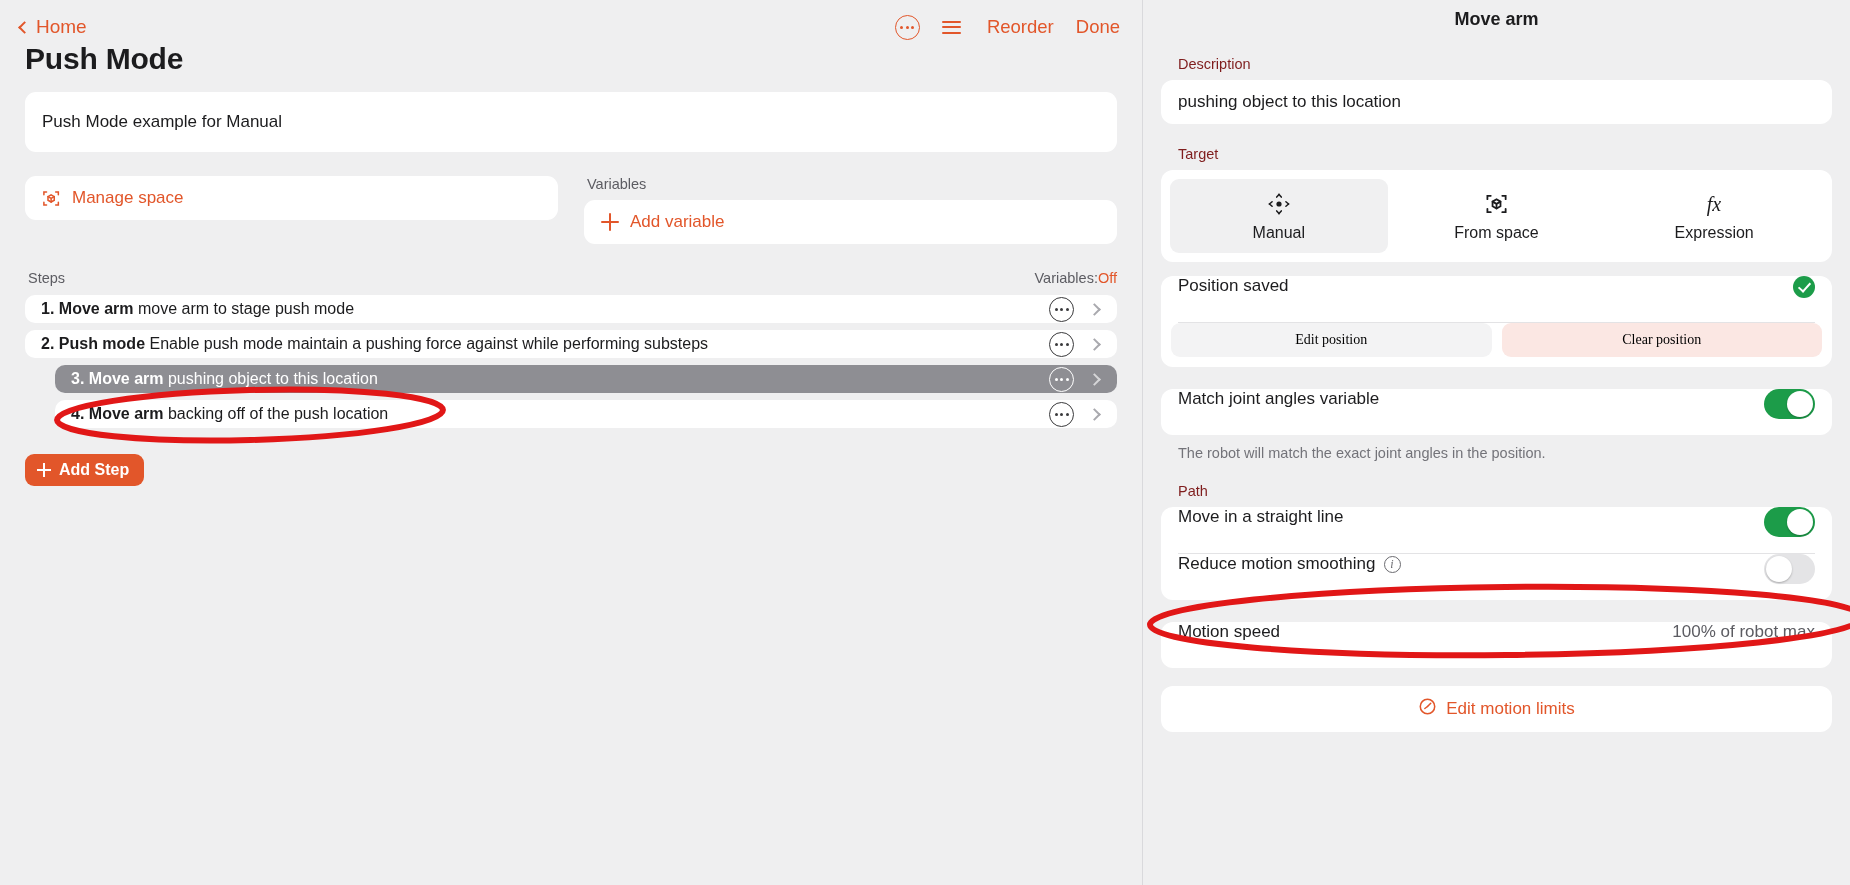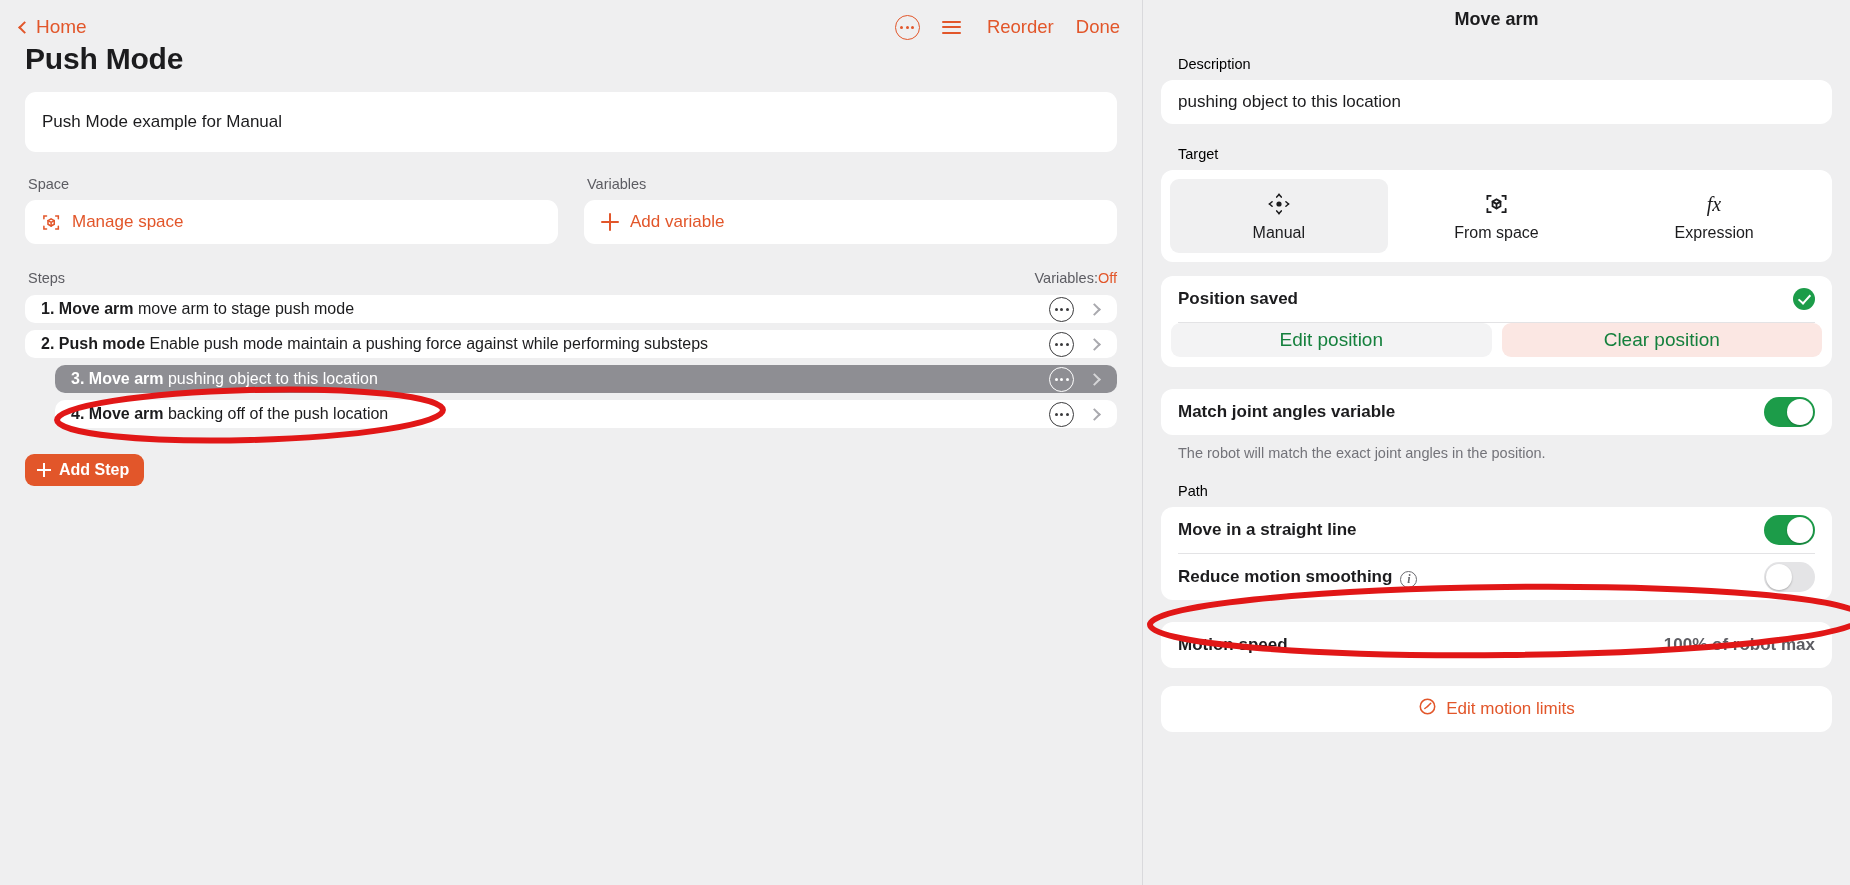--- a/index.html
+++ b/index.html
@@ -131,56 +131,56 @@
 
   
   .right-pane {
     flex: 1 1 auto; height: 885px; background: #efeff0;
     position: relative; padding: 0 18px;
   }
   .rp-title {
     height: 38px; display: flex; align-items: center; justify-content: center;
     font-size: 18px; font-weight: 700; color: #1c1c1e;
   }
-  .rp-label { font-size: 14.5px; color: #000000; padding-left: 17px; margin-bottom: 8px; }
+  .rp-label { font-size: 14.5px; color: #7f1d1d; padding-left: 17px; margin-bottom: 8px; }
   .card { background: #fff; border-radius: 12px; }
   .desc-field {
     height: 44px; display: flex; align-items: center;
     padding: 0 17px; font-size: 17px; color: #1c1c1e;
   }
   .seg-wrap { padding: 9px; display: flex; gap: 0; }
   .seg {
     flex: 1 1 0; height: 74px; border-radius: 9px;
     display: flex; flex-direction: column; align-items: center; justify-content: center;
     gap: 7px; cursor: pointer;
   }
   .seg.active { background: #f0f0f1; }
   .seg-label { font-size: 16px; color: #1c1c1e; }
   .seg-ico { height: 26px; display: flex; align-items: center; justify-content: flex-start; }
 
   .row {
-    height: 46px; display: flex; align-items: center;
-    padding: 0 17px; font-size: 17px; color: #1c1c1e; font-weight: bold;
+    height: 46px; display: flex; align-items: flex-start;
+    padding: 0 17px; font-size: 17px; color: #1c1c1e;
   }
   .row .right { margin-left: auto; display: flex; align-items: center; }
   .divider { height: 1px; background: #e3e3e5; margin: 0 17px; }
   .check-badge {
     width: 22px; height: 22px; border-radius: 50%; background: #1c9c49;
     display: flex; align-items: center; justify-content: center;
   }
   .check-badge:after {
     content:''; display:block; width: 5px; height: 10px;
     border-right: 2px solid #fff; border-bottom: 2px solid #fff;
     transform: rotate(42deg); margin-top: -2px;
   }
   .btn-pair { display: flex; gap: 10px; padding: 0 10px 10px 10px; }
   .sec-btn {
     flex: 1 1 0; height: 34px; border-radius: 9px;
     display: flex; align-items: center; justify-content: center;
-    font-size: 19px; color: #15803d; cursor: pointer;
+    font-size: 14px; color: #000000; cursor: pointer; font-family: Liberation Serif, serif;
   }
   .sec-btn.grey { background: #f3f3f4; }
   .sec-btn.pink { background: #fbe7e3; }
 
   .toggle { width: 51px; height: 30px; border-radius: 16px; position: relative; cursor: pointer; }
   .toggle.on { background: #1c9c49; }
   .toggle.off { background: #e4e4e6; }
   .toggle .knob {
     position: absolute; top: 2px; width: 26px; height: 26px;
     border-radius: 50%; background: #fff;
@@ -241,21 +241,20 @@
     </div>
 
     <div class="page-title">Push Mode</div>
 
     <div class="name-field">
       <span>Push Mode example for Manual</span>
     </div>
 
     <div class="two-col">
       <div class="col">
-        <div class="field-label">Space</div>
         <div class="pill-btn">
           <span class="icon-space">
             <svg width="19" height="19" viewBox="0 0 20 20">
               <g fill="none" stroke="#e2562a" stroke-width="1.6" stroke-linecap="round">
                 <path d="M2 6V3.2h2.8M17.2 6V3.2h-2.8M2 14v2.8h2.8M17.2 14v2.8h-2.8"></path>
                 <path d="M9.6 6.1 12.9 8v3.8L9.6 13.7 6.3 11.8V8z"></path>
                 <path d="M9.6 9.9v3.8M9.6 9.9 6.3 8M9.6 9.9 12.9 8"></path>
               </g>
             </svg>
           </span>

